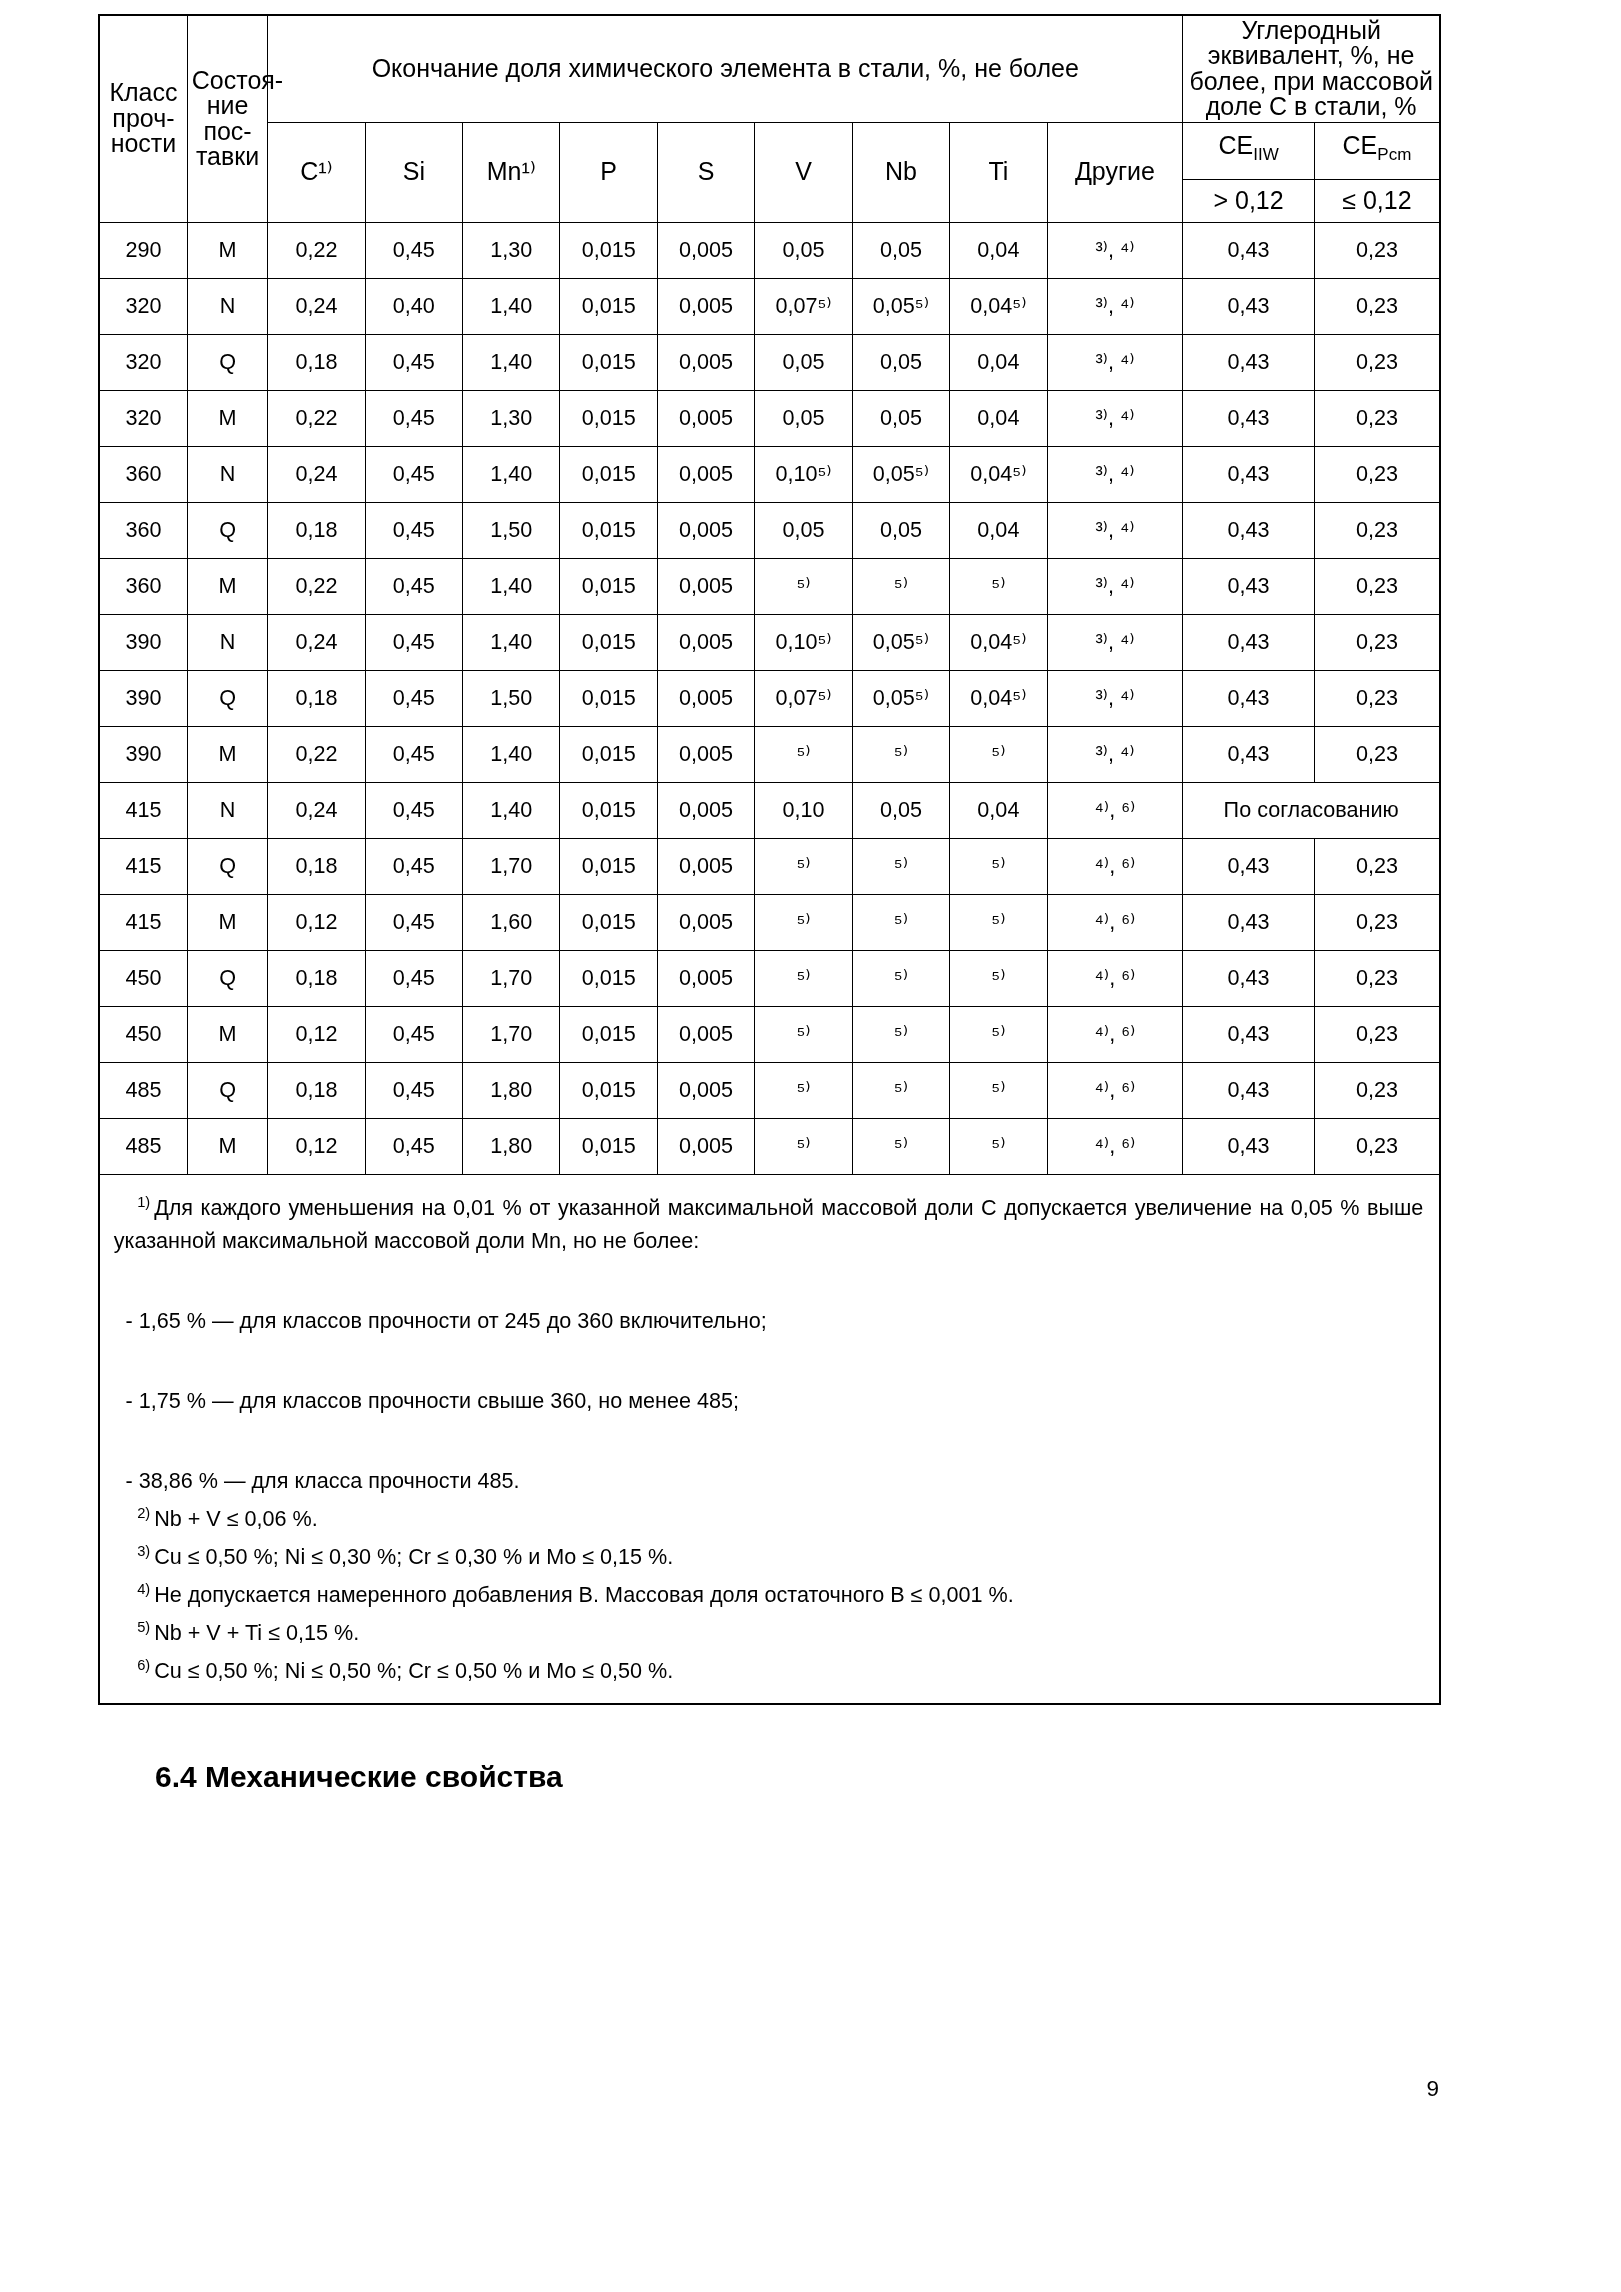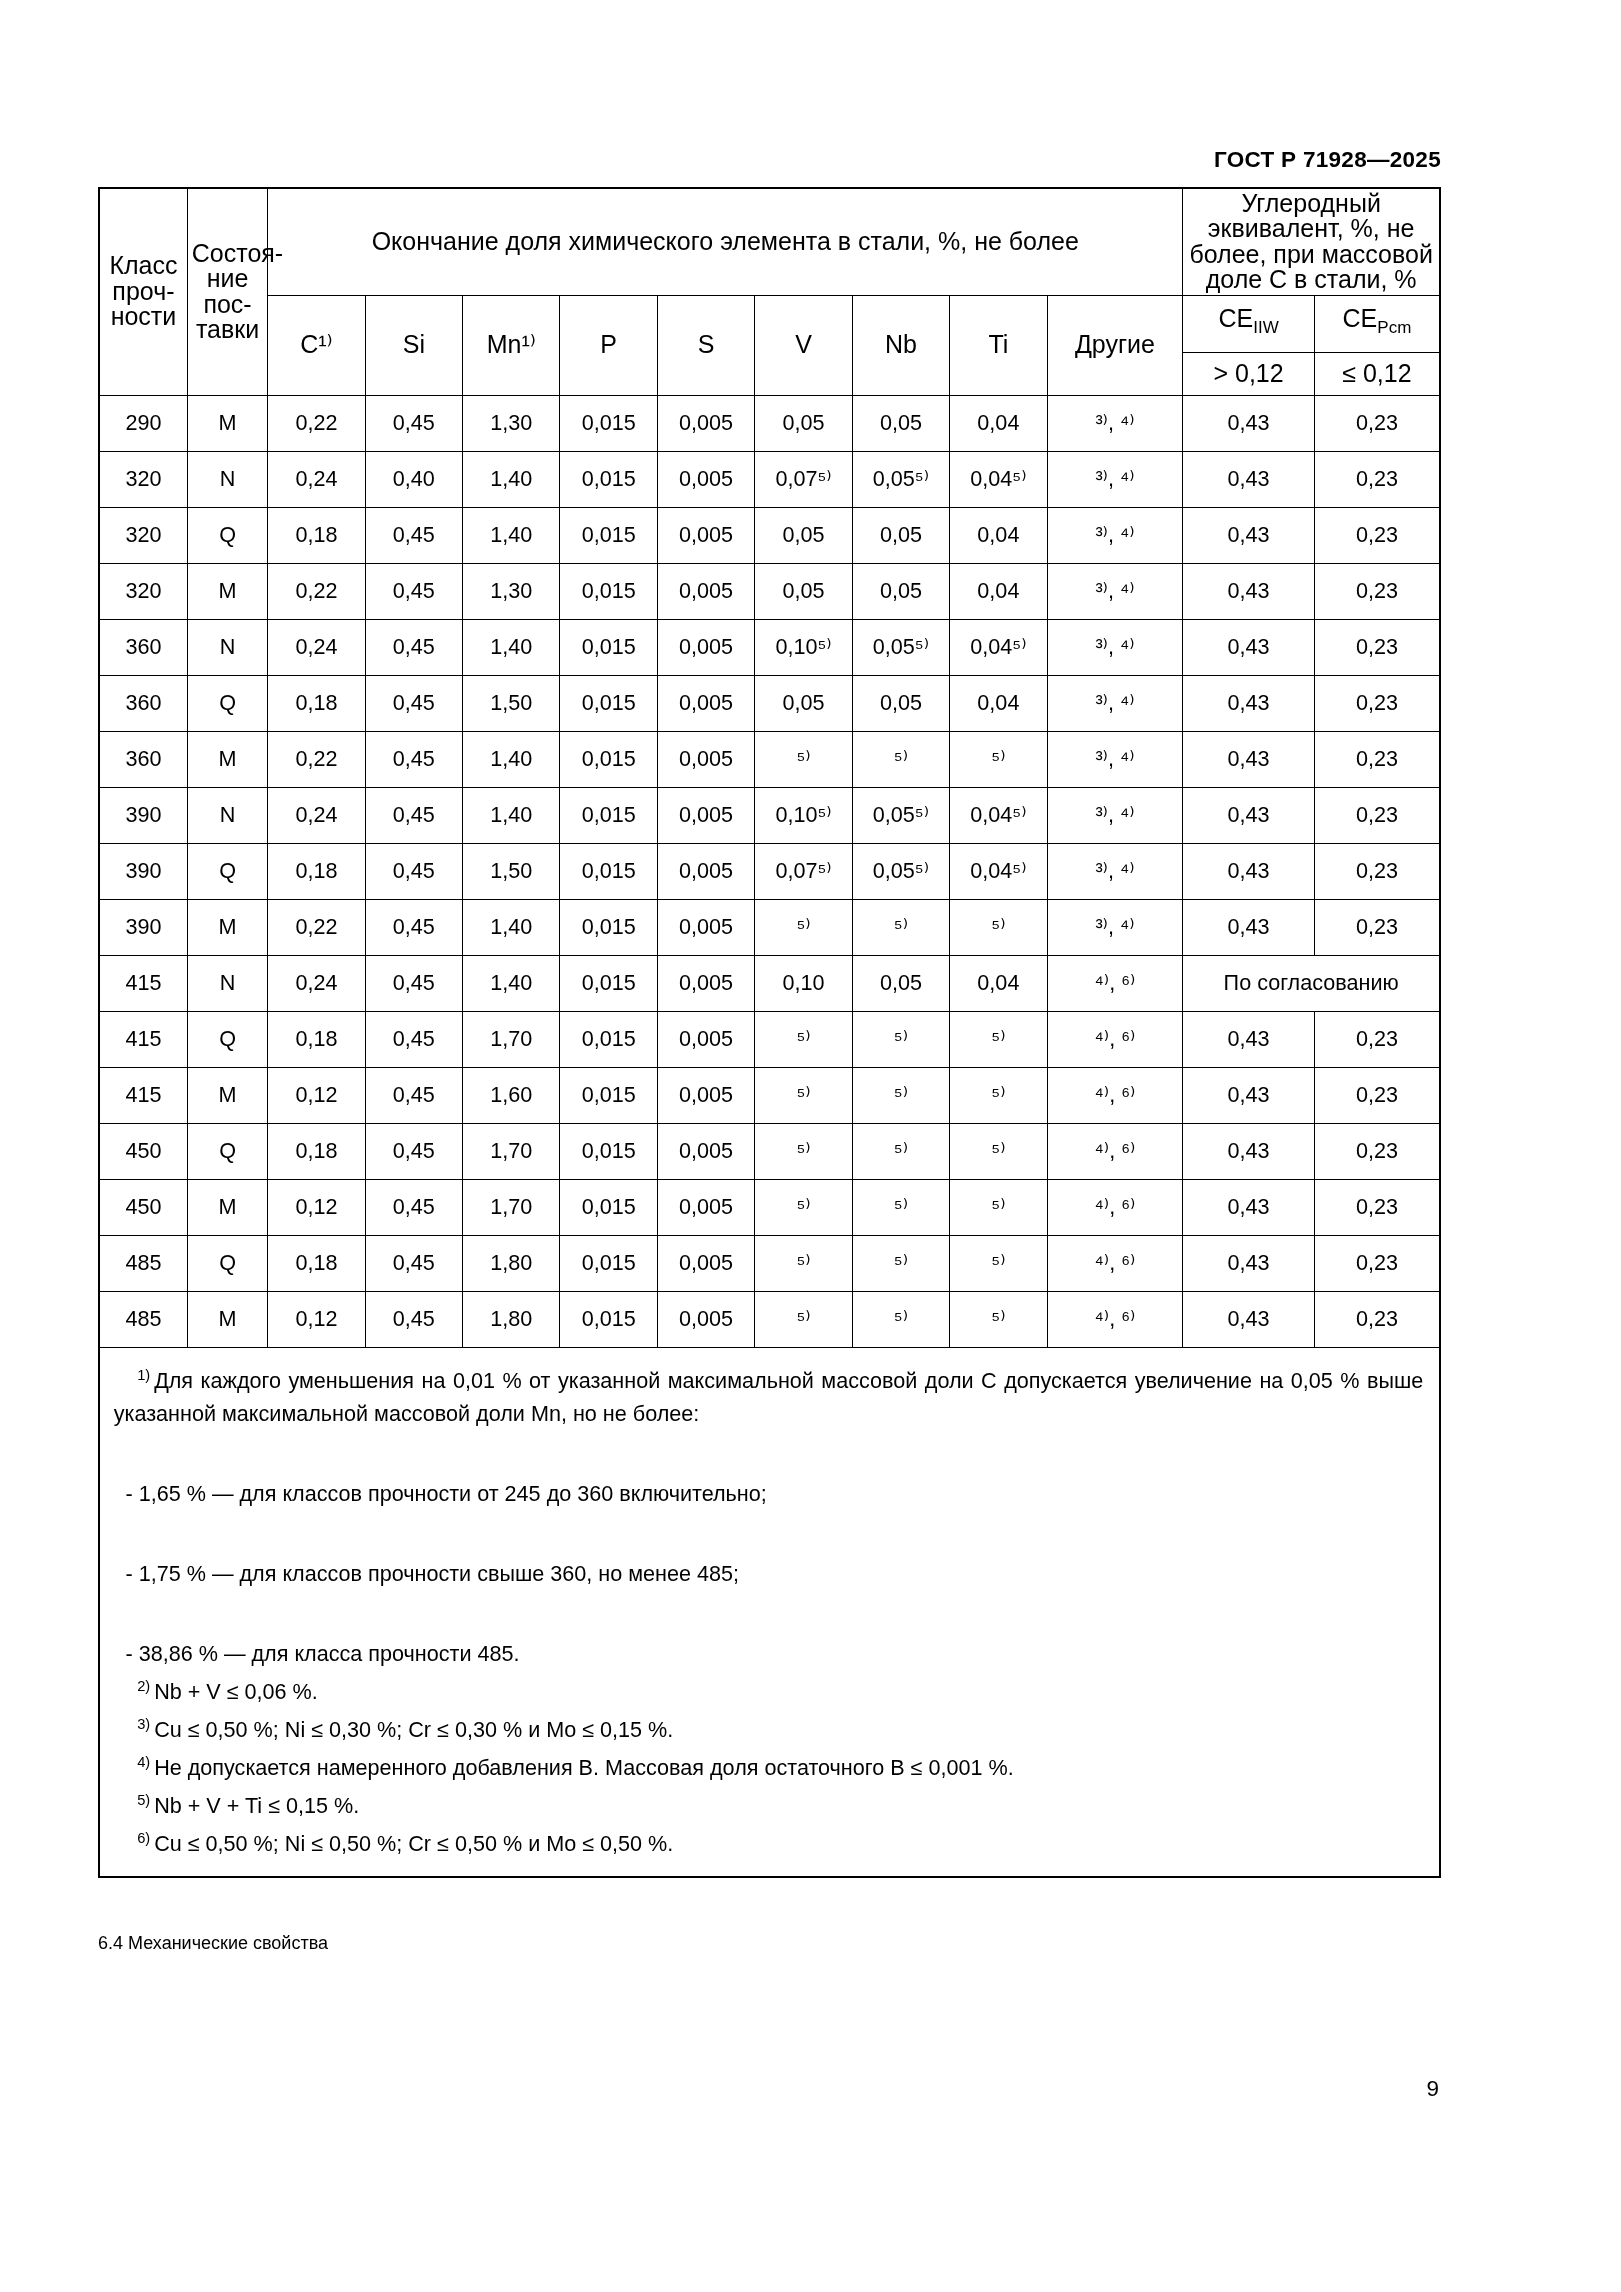--- a/index.html
+++ b/index.html
@@ -30,34 +30,33 @@
   tbody td { height:56px; }
   .pre { white-space:pre-line; }
   sub { font-size:0.68em; }
   sup { font-size:0.68em; }
   td.footnote-cell {
     text-align:left; padding:11.8px 15.7px 15.7px 13.7px; font-size:21.6px; line-height:32px;border-radius:14px;
   }
   .fn { text-indent:23.5px; text-align:justify; }
   .fn-sub { padding-left:11.8px;margin-top:48px; }
   .fn sup { margin-right:3.9px; }
-  .section-heading { margin-top:55px; font-weight:normal; font-size:18px; }
+  .section-heading { margin-top:55px; margin-left:57px; font-weight:bold; font-size:30px; }
   .para {
     margin-top:35px; font-size:22.5px; line-height:36px;
     text-indent:57px; text-align:justify;
   }
   .page-number { position:absolute; top:2076px; right:182px; font-size:22.5px; }
 </style>
 </head>
 <body>
 
 <div class="page">
   <div class="content">
 
-    <div class="doc-header">ГОСТ Р 71928—2025</div>
 
 
     <table>
       <colgroup>
         <col style="width:88px">
           <col style="width:80px">
         <col style="width:97px">
           <col style="width:97px">
           <col style="width:97px">
           <col style="width:97px">

